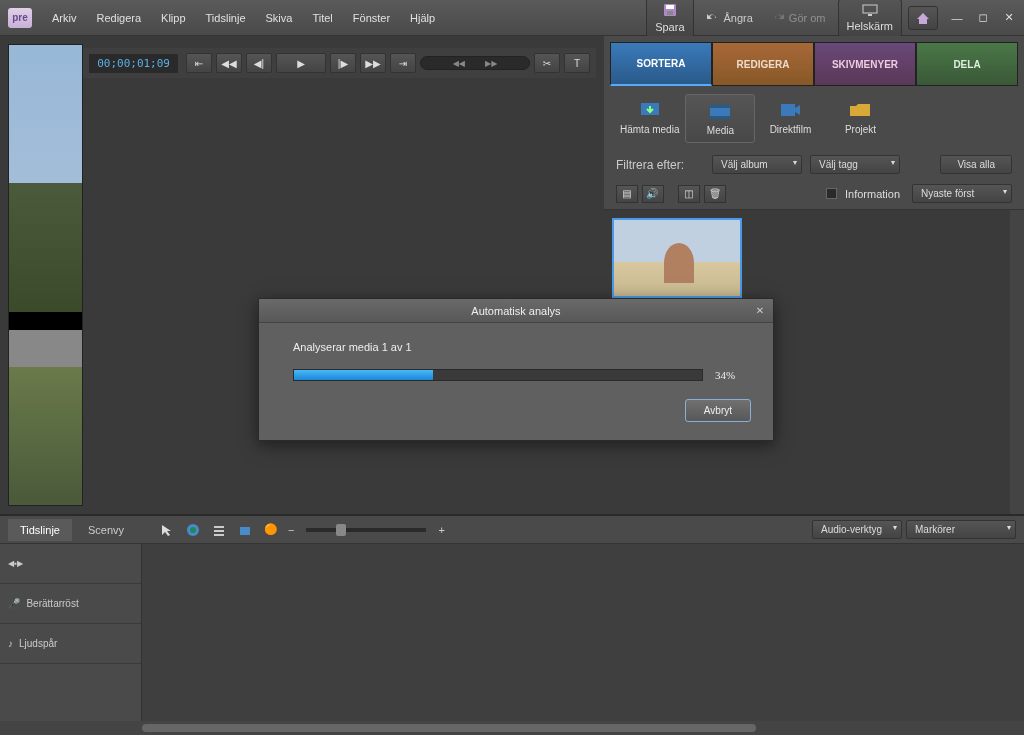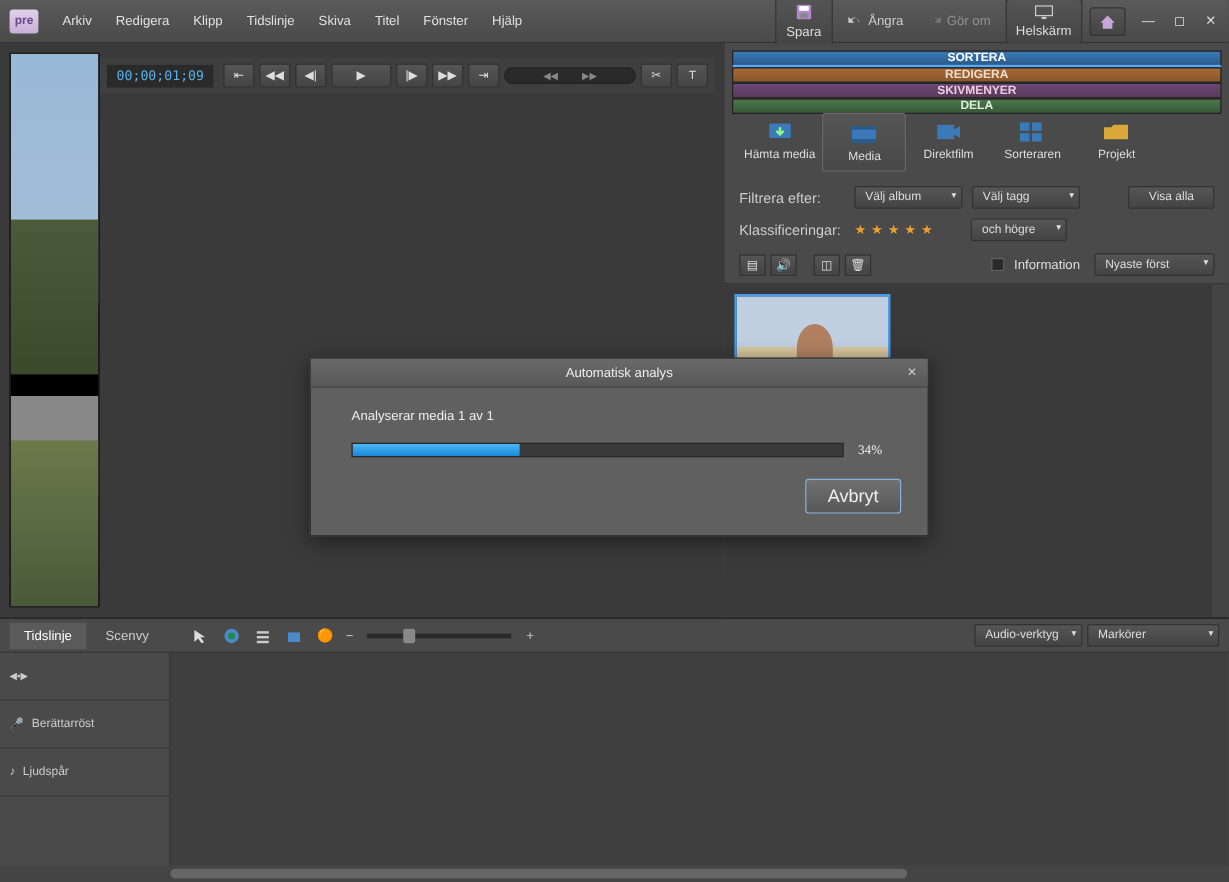--- a/index.html
+++ b/index.html
@@ -27,21 +27,21 @@
 .sidewalk { position: absolute; bottom: 20%; left: 0; right: 0; height: 18%; background: #888; }
 .bush { position: absolute; top: 30%; left: 0; right: 0; height: 28%; background: linear-gradient(#4a5a3a, #3a4a2a); }
 .transport { height: 30px; background: #3f3f3f; display: flex; align-items: center; padding: 0 6px; gap: 4px; margin-top: 4px; }
 .timecode { background: #2a2a2a; padding: 3px 8px; color: #5ab0e8; font-family: monospace; font-size: 11px; }
 .tbtn { width: 26px; height: 20px; background: linear-gradient(#555,#444); border: 1px solid #333; border-radius: 2px; display: flex; align-items: center; justify-content: center; cursor: pointer; font-size: 10px; color: #ddd; }
 .tbtn.wide { width: 50px; }
 .shuttle { width: 110px; height: 14px; background: #2a2a2a; border: 1px solid #222; border-radius: 7px; position: relative; display: flex; align-items: center; justify-content: center; gap: 20px; color: #888; font-size: 8px; }
 
 
 .right-panel { flex: 1; background: #4a4a4a; display: flex; flex-direction: column; }
-.workspace-tabs { display: flex; height: 44px; margin: 6px 6px 0 6px; flex-direction: column; }
+.workspace-tabs { display: flex; height: 44px; margin: 6px 6px 0 6px; }
 .ws-tab { flex: 1; display: flex; align-items: center; justify-content: center; font-size: 10px; font-weight: bold; cursor: pointer; border: 1px solid #222; }
 .ws-tab.blue { background: linear-gradient(#3a7aba, #2a5a8a); color: #fff; border-bottom: 2px solid #5af; }
 .ws-tab.orange { background: linear-gradient(#a86838, #885828); color: #edc; }
 .ws-tab.purple { background: linear-gradient(#6a4878, #5a3858); color: #ecd; }
 .ws-tab.green { background: linear-gradient(#4a7848, #3a5838); color: #ded; }
 
 .module-row { display: flex; gap: 0; padding: 8px 10px; justify-content: flex-start; }
 .module { display: flex; flex-direction: column; align-items: center; gap: 4px; padding: 6px 6px; cursor: pointer; border-radius: 3px; min-width: 70px; }
 .module.active { background: linear-gradient(#555,#484848); border: 1px solid #666; }
 .module-icon { width: 24px; height: 20px; }
@@ -91,21 +91,21 @@
 .dialog { position: absolute; left: 258px; top: 298px; width: 516px; background: #606060; border: 1px solid #2a2a2a; box-shadow: 0 4px 16px rgba(0,0,0,0.5); }
 .dialog-title { height: 24px; background: linear-gradient(#6a6a6a,#585858); display: flex; align-items: center; justify-content: center; position: relative; font-size: 11px; color: #eee; border-bottom: 1px solid #444; }
 .dialog-close { position: absolute; right: 6px; top: 4px; width: 14px; height: 14px; cursor: pointer; color: #ccc; display: flex; align-items: center; justify-content: center; font-size: 10px; }
 .dialog-body { padding: 18px 22px; margin-left: 12px; }
 .dialog-msg { font-size: 11px; color: #eee; margin-bottom: 16px; }
 .progress-row { display: flex; align-items: center; gap: 12px; margin-bottom: 18px; }
 .progress-bar { flex: 1; height: 12px; background: #3a3a3a; border: 1px solid #2a2a2a; position: relative; }
 .progress-fill { height: 100%; background: linear-gradient(#4ab8f8, #1a88d8); }
 .progress-pct { font-size: 11px; color: #eee; width: 36px; font-family: Liberation Serif, serif; }
 .dialog-btns { display: flex; justify-content: flex-end; }
-.dlg-btn { padding: 5px 18px; background: linear-gradient(#707070,#585858); border: 1px solid #88b0d8; border-radius: 3px; color: #eee; cursor: pointer; font-size: 15px; }
+.dlg-btn { padding: 5px 18px; background: linear-gradient(#707070,#585858); border: 1px solid #88b0d8; border-radius: 3px; color: #eee; cursor: pointer; font-size: 10px; }
 
 svg { display: block; }
 </style>
 </head>
 <body>
 
 <div class="titlebar">
   <div class="app-icon">pre</div>
   <div class="menubar">
     <div class="menu-item">Arkiv</div>
@@ -212,49 +212,34 @@
       </div>
       <div class="module">
         <svg class="module-icon" viewBox="0 0 24 20">
             <rect x="3" y="4" width="14" height="12" fill="#3a7aba"></rect>
             <path d="M17 8 L22 5 L22 15 L17 12 Z" fill="#3a7aba"></path>
           </svg>
         <span class="module-label">Direktfilm</span>
       </div>
       <div class="module">
         <svg class="module-icon" viewBox="0 0 24 20">
-            <rect x="2" y="2" width="8" height="7" fill="#3a7aba"></rect>
-            <rect x="12" y="2" width="8" height="7" fill="#3a7aba"></rect>
-            <rect x="2" y="11" width="8" height="7" fill="#3a7aba"></rect>
-            <rect x="12" y="11" width="8" height="7" fill="#3a7aba"></rect>
-          </svg>
-        <span class="module-label">Sorteraren</span>
-      </div>
-      <div class="module">
-        <svg class="module-icon" viewBox="0 0 24 20">
             <path d="M2 6 L8 6 L10 4 L22 4 L22 16 L2 16 Z" fill="#d8a838"></path>
           </svg>
         <span class="module-label">Projekt</span>
       </div>
     </div>
 
     <div class="filter-row">
       <span class="filter-label">Filtrera efter:</span>
       <div class="dropdown" style="width:90px">Välj album</div>
       <div class="dropdown" style="width:90px">Välj tagg</div>
       <div style="flex:1"></div>
       <div class="flat-btn">Visa alla</div>
     </div>
 
-    <div class="filter-row">
-      <span class="filter-label">Klassificeringar:</span>
-      <span class="stars">★★★★★</span>
-      <div style="width:12px"></div>
-      <div class="dropdown" style="width:80px">och högre</div>
-    </div>
 
     <div class="view-row">
       <div class="view-btn">▤</div>
       <div class="view-btn">🔊</div>
       <div style="width:6px"></div>
       <div class="view-btn">◫</div>
       <div class="view-btn">🗑</div>
       <div style="flex:1"></div>
       <div class="checkbox"></div>
       <span style="margin:0 8px 0 4px">Information</span>

